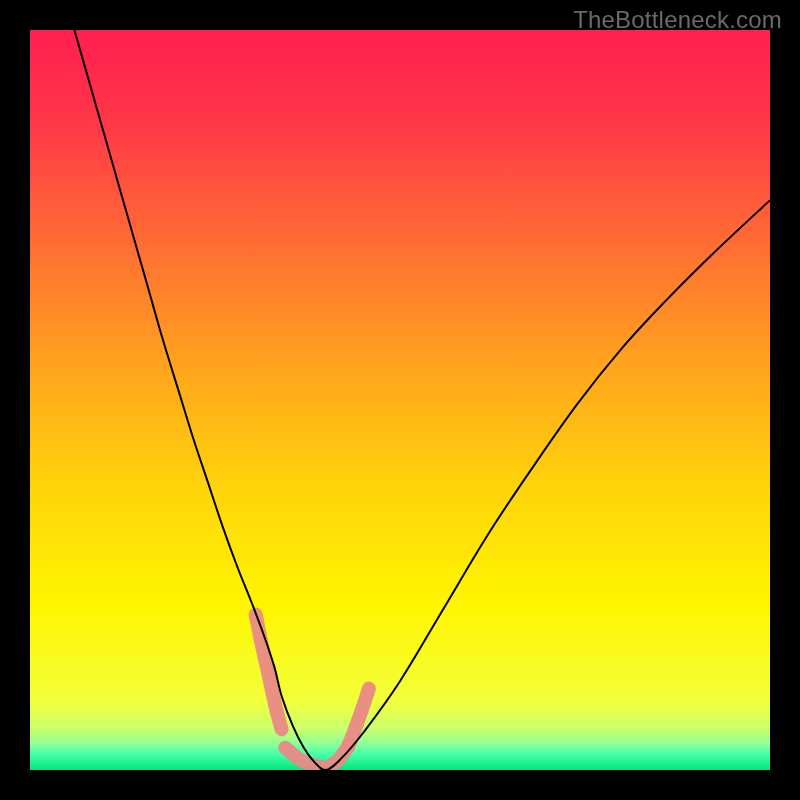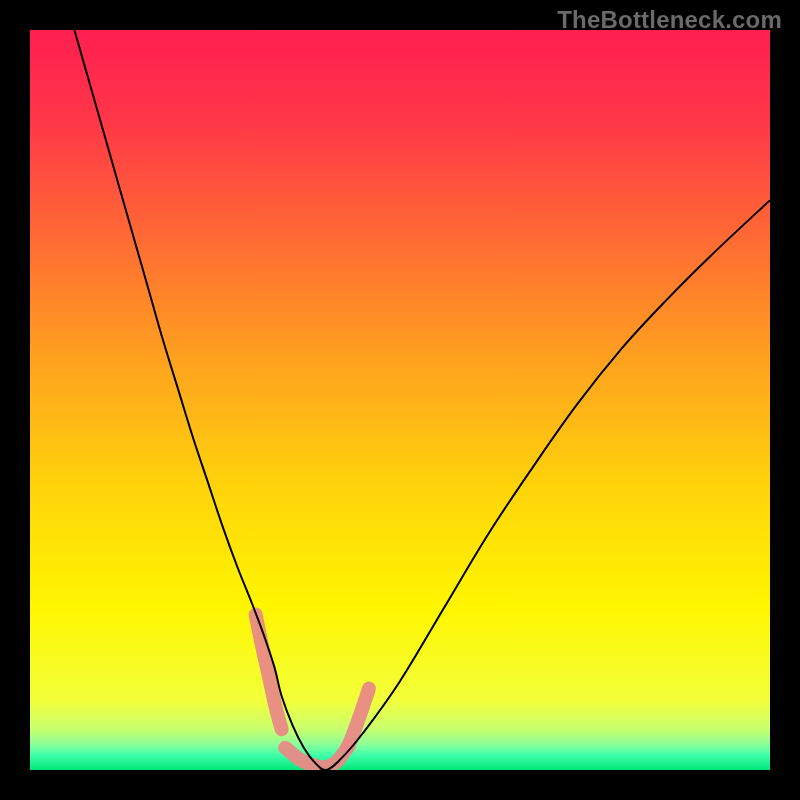--- a/index.html
+++ b/index.html
@@ -26,21 +26,21 @@
     width: 740px;
     height: 740px;
     overflow: hidden;
   }
   .watermark {
     position: absolute;
     top: 6px;
     right: 18px;
     color: #6a6a6a;
     font-size: 24px;
-    font-weight: 700;
+    font-weight: 400;
     letter-spacing: 0.2px;
     z-index: 10;
   }
   svg { display: block; }
 </style>
 </head>
 <body>
 
 <div class="frame">
   <div class="watermark">TheBottleneck.com</div>

